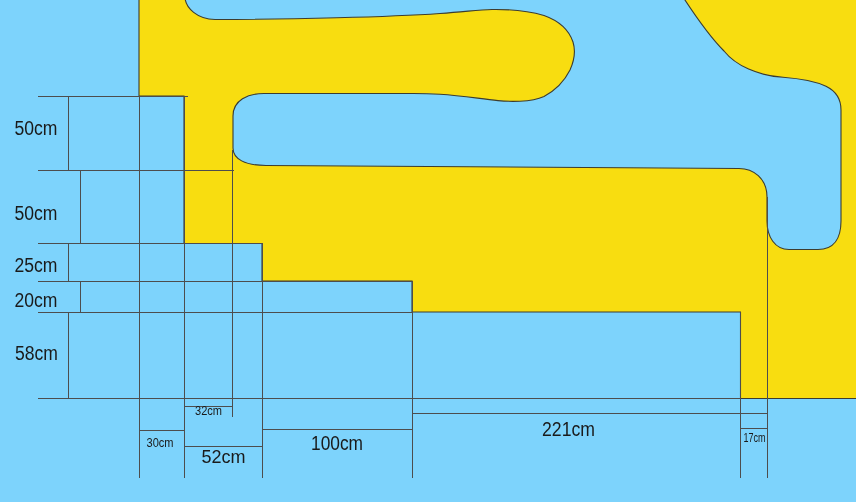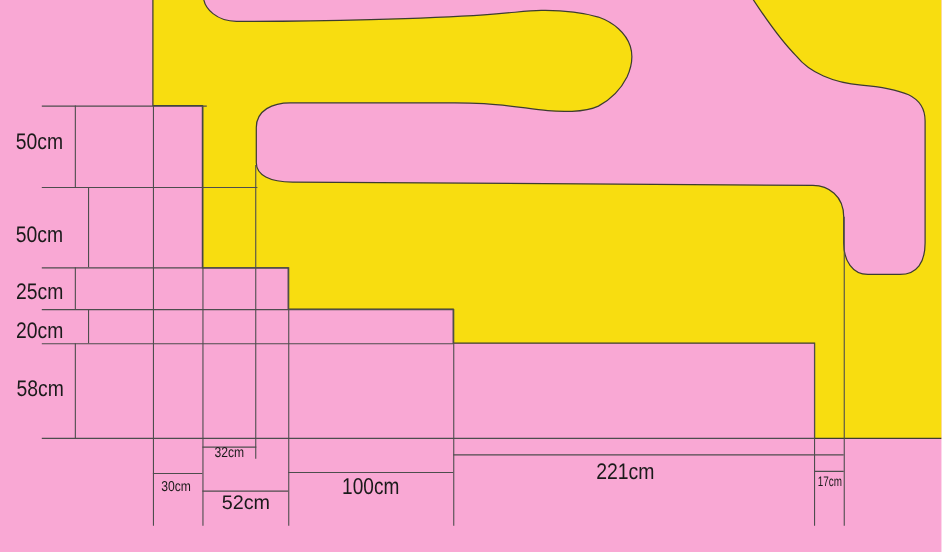--- a/index.html
+++ b/index.html
@@ -1,16 +1,16 @@
 <!DOCTYPE html>
 <html><head>
 <meta charset="utf-8">
 <style>
   html,body{margin:0;padding:0;background:#ffffff;}
-  #canvas{position:relative;width:856px;height:502px;overflow:hidden;background:#f9a8d4;}
+  #canvas{position:relative;width:856px;height:502px;overflow:hidden;background:#7dd3fc;}
   svg{position:absolute;left:0;top:0;}
   text{font-family:"Liberation Sans", sans-serif;fill:#1a1a1a;}
 </style>
 </head>
 <body>
 <div id="canvas">
 <svg width="856" height="502" viewBox="0 0 856 502">
 
   <path d="M 139,-2
            L 185,-2

